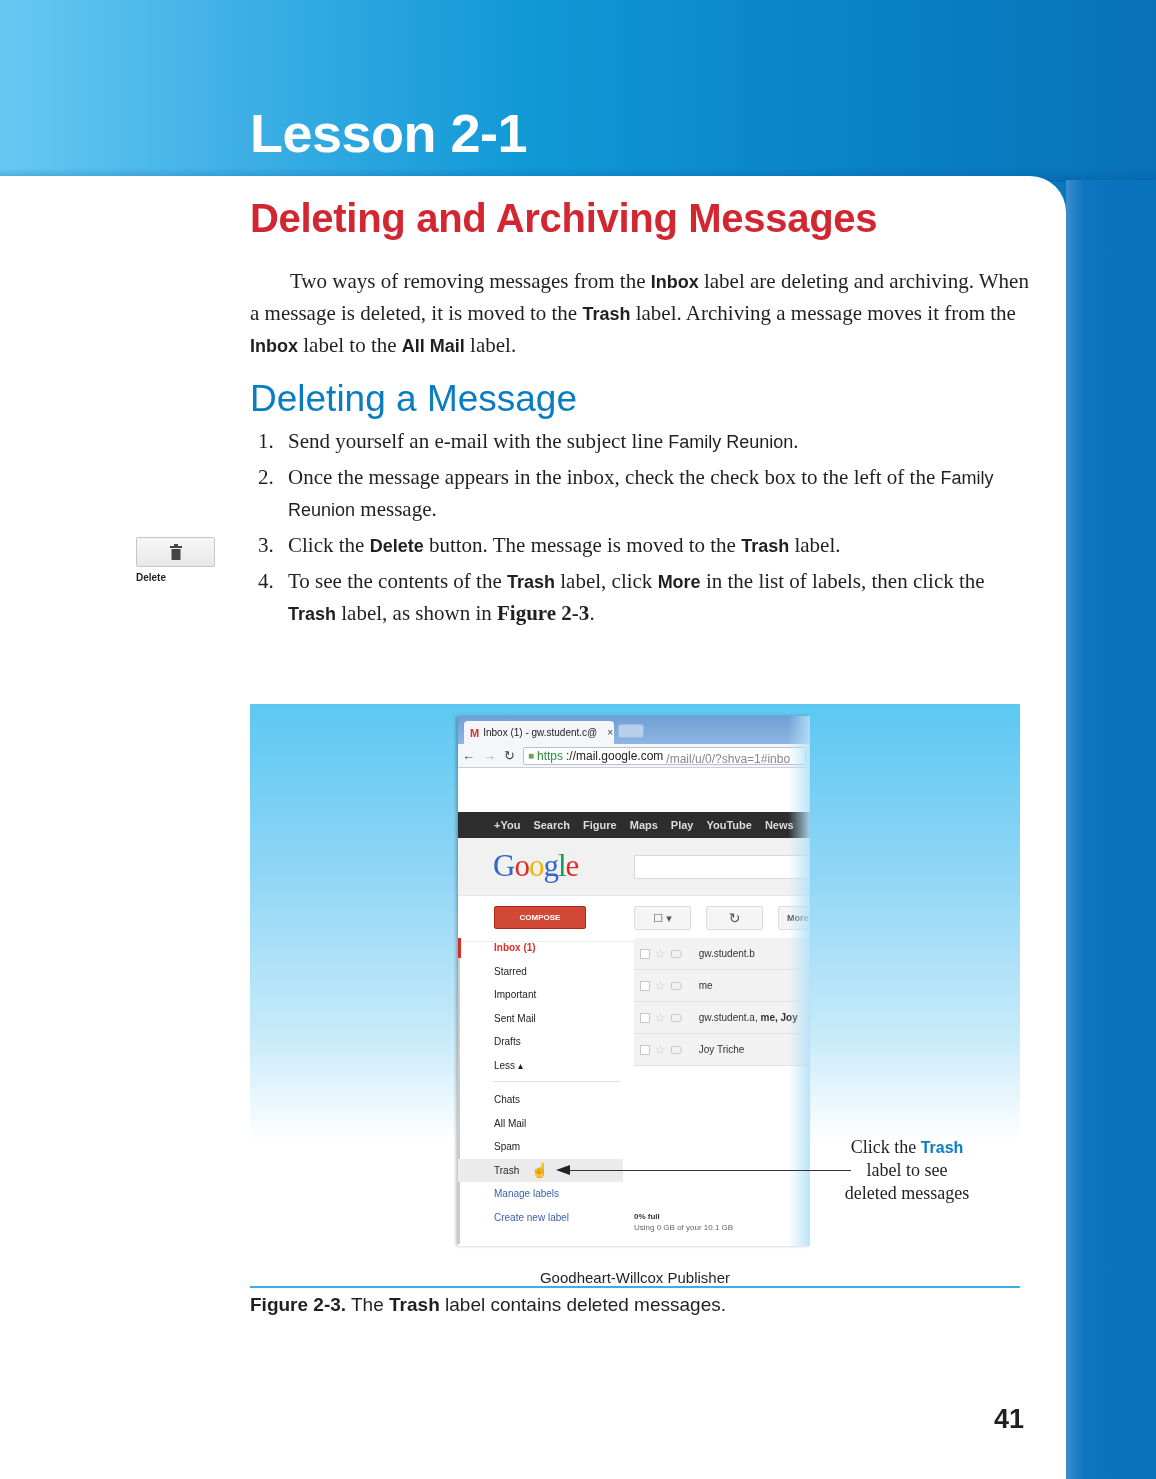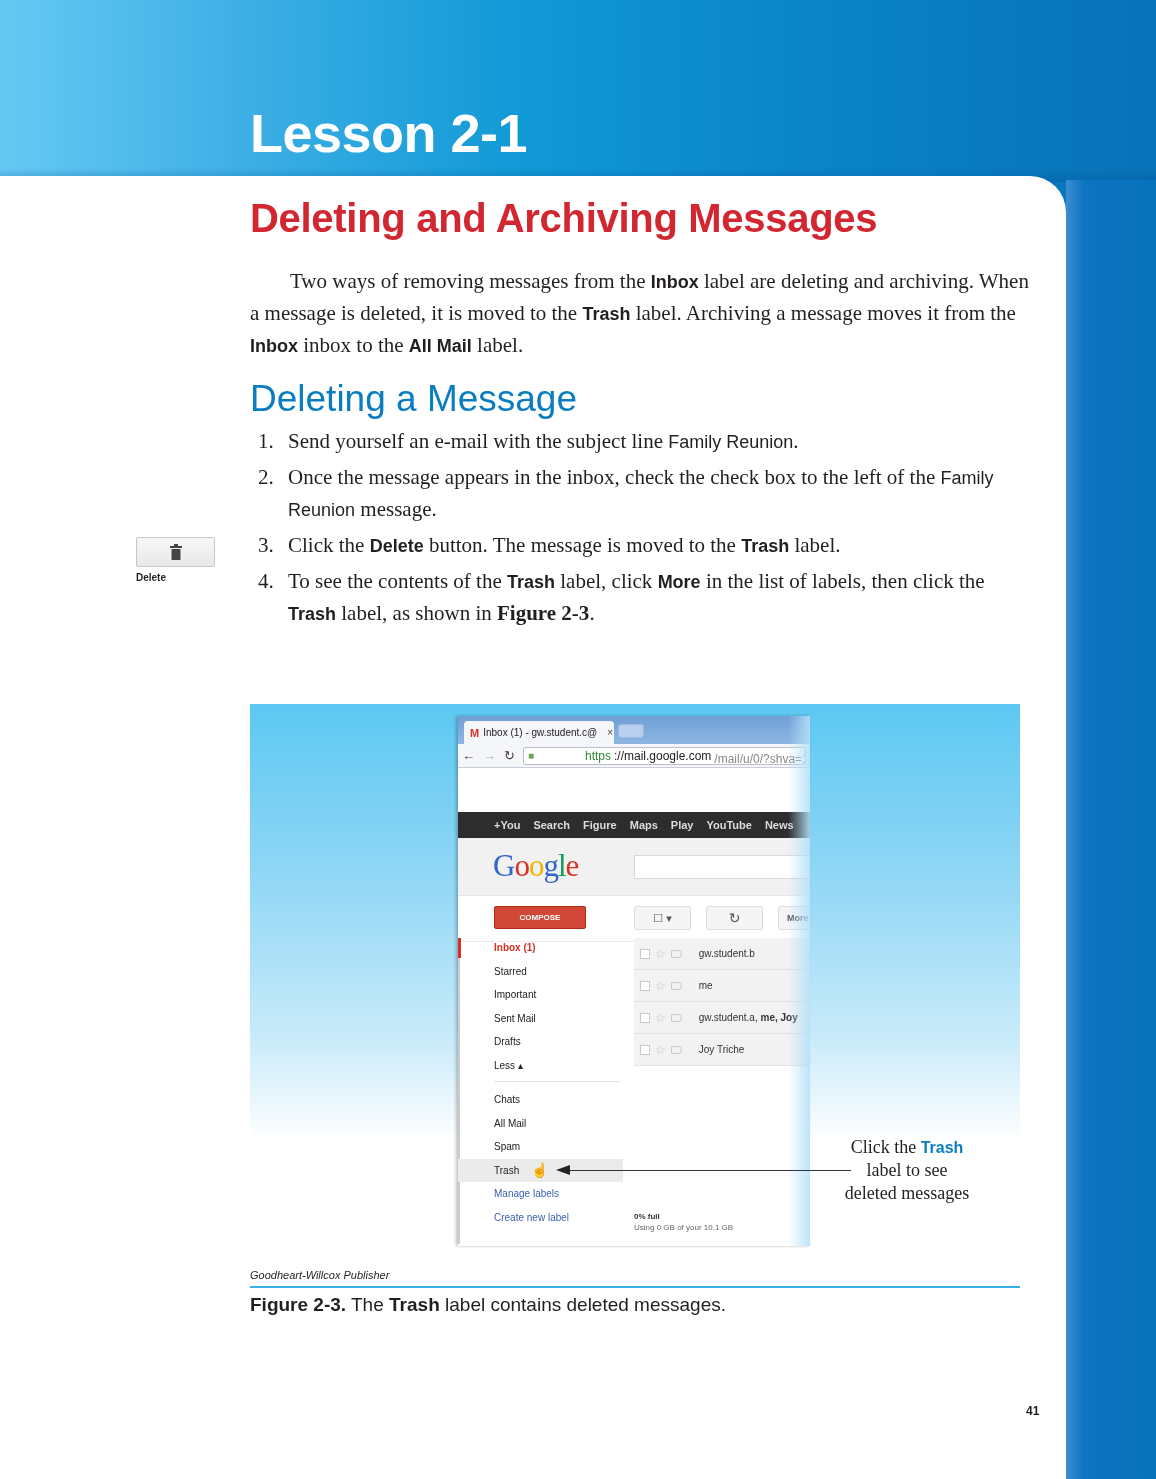--- a/index.html
+++ b/index.html
@@ -102,21 +102,21 @@
     display: flex; align-items: center; padding: 0 4px; gap: 8px;
   }
   .navbar .nav-ic { font-size: 13px; color: #444; }
   .navbar .nav-ic.fwd { color: #aaa; }
   .omnibox {
     flex: 1; height: 18px; background: #fff; border: 1px solid #b9c0cc; border-radius: 2px;
     font-size: 12px; padding: 1px 4px; white-space: nowrap; overflow: hidden; color: #222;
     display: flex; align-items: center; gap: 3px;
   }
   .omnibox .lock { color: #6aa84f; font-size: 10px; }
-  .omnibox .https { color: #2e8b3a; margin-left: 48px; }
+  .omnibox .https { color: #2e8b3a; }
   .omnibox .path { color: #888; margin-top: 7px; }
   .googbar {
     height: 26px; background: #2d2d2d; display: flex; align-items: center;
     padding-left: 36px; gap: 13px; font-size: 11px; font-weight: bold; color: #ddd;
     white-space: nowrap;
     margin-top: 44px;
   }
   .searchrow {
     height: 58px; background: #f1f1f1; border-bottom: 1px solid #e5e5e5; position: relative;
   }
@@ -177,48 +177,48 @@
     position: absolute; left: 556px; top: 1165px; width: 0; height: 0;
     border-top: 5px solid transparent; border-bottom: 5px solid transparent; border-right: 14px solid #222;
   }
   .callout {
     position: absolute; left: 822px; top: 1136px; width: 170px; text-align: center;
     font-size: 18px; line-height: 23px; color: #231f20;
   }
   .callout .blue { font-family: "Liberation Sans", sans-serif; font-weight: bold; color: #0a7dc2; font-size: 16px; }
 
   .credit {
-    position: absolute; left: 250px; top: 1269px; width: 770px; text-align: left;
-    font-family: "Liberation Sans", sans-serif; font-style: italic; font-size: 11px; color: #231f20;
+    position: absolute; left: 250px; top: 1269px; width: 770px; text-align: center;
+    font-family: "Liberation Sans", sans-serif; font-size: 15px; color: #231f20;
   }
   .credit-rule { position: absolute; left: 250px; top: 1286px; width: 770px; height: 2px; background: #36b1e8; }
   .caption {
     position: absolute; left: 250px; top: 1294px;
     font-family: "Liberation Sans", sans-serif; font-size: 19px; color: #231f20;
   }
   .caption b { font-weight: bold; }
   .page-num {
     position: absolute; left: 994px; top: 1404px;
-    font-family: "Liberation Sans", sans-serif; font-weight: bold; font-size: 12px; color: #231f20; margin-left: 32px;
+    font-family: "Liberation Sans", sans-serif; font-weight: bold; font-size: 27px; color: #231f20;
   }
 </style>
 </head>
 <body>
 
 <div class="page-bg"></div>
 <div class="header-shadow"></div>
 <div class="lesson-title">Lesson 2-1</div>
 <div class="white-card"></div>
 <div class="right-band"></div>
 
 <h1 class="h1">Deleting and Archiving Messages</h1>
 
 <div class="intro">
   <p>
-    <span>Two ways of removing messages from the </span><span class="sans-b">Inbox</span><span> label are deleting and archiving. When a message is deleted, it is moved to the </span><span class="sans-b">Trash</span><span> label. Archiving a message moves it from the </span><span class="sans-b">Inbox</span><span> inbox to the </span><span class="sans-b">All Mail</span><span> label.</span>
+    <span>Two ways of removing messages from the </span><span class="sans-b">Inbox</span><span> label are deleting and archiving. When a message is deleted, it is moved to the </span><span class="sans-b">Trash</span><span> label. Archiving a message moves it from the </span><span class="sans-b">Inbox</span><span> label to the </span><span class="sans-b">All Mail</span><span> label.</span>
   </p>
 </div>
 
 <h2 class="h2">Deleting a Message</h2>
 
 <ol class="steps">
   <li>
     <span class="num">1.</span>
     <span>Send yourself an e-mail with the subject line </span><span class="sans">Family Reunion</span><span>.</span>
   </li>

